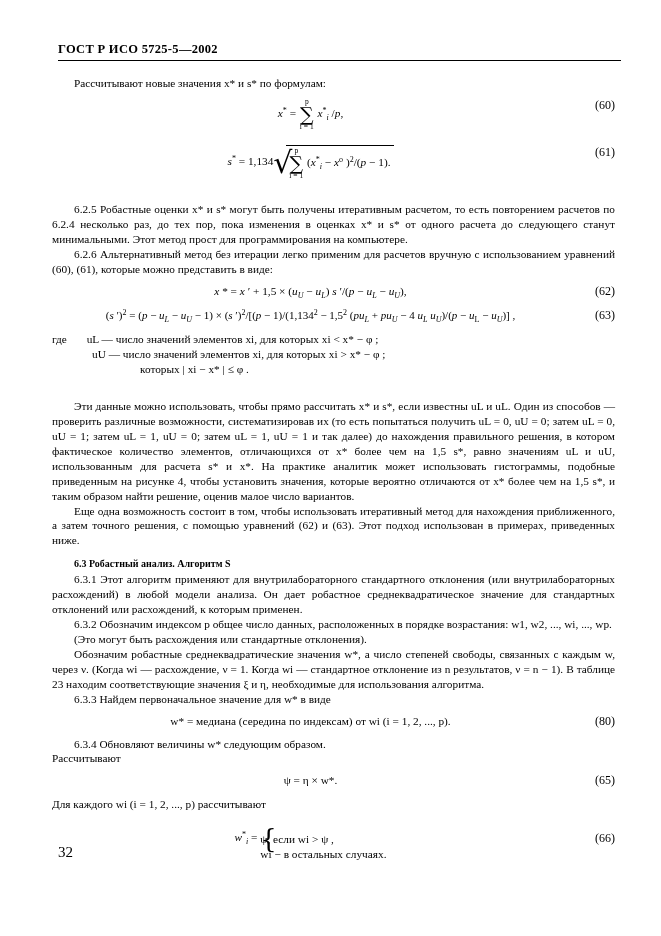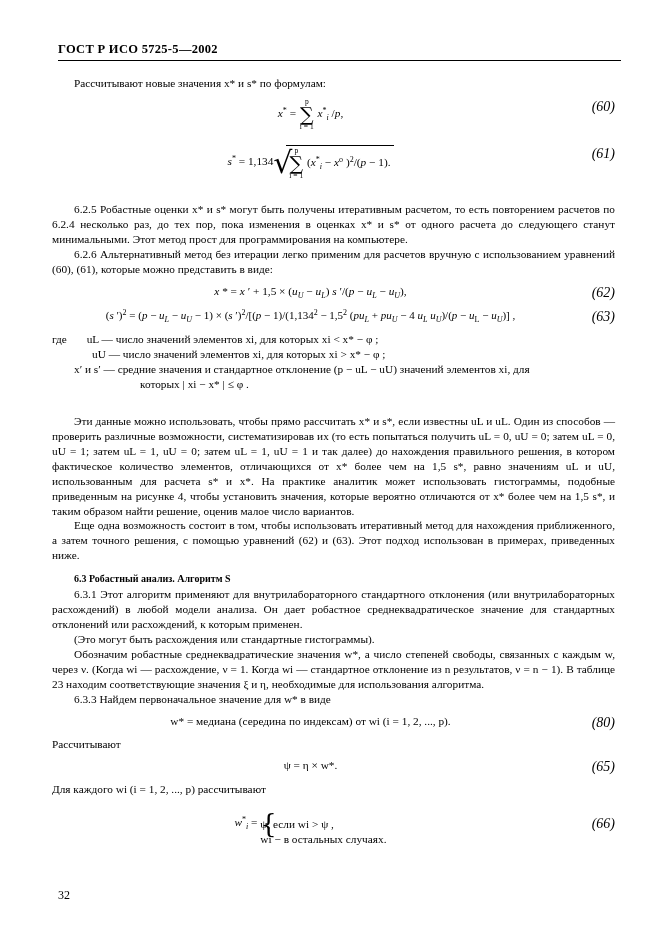--- a/index.html
+++ b/index.html
@@ -62,22 +62,21 @@
     min-height: 16px;
   }
   .eqbody {
     text-align: center;
     padding: 0 46px 0 0;
   }
   .eqnum {
     position: absolute;
     right: 0;
     top: 0;
-    font-size: 14px;
-    font-style: italic;
+    font-size: 12px;
   }
   .eqnum.mid { top: 50%; transform: translateY(-50%); }
 
   i, .it { font-style: italic; }
   .sub {
     font-size: 8px;
     vertical-align: -0.32em;
   }
   .sup {
     font-size: 8px;
@@ -140,22 +139,22 @@
     text-indent: 0;
     padding-left: 22px;
   }
   .hang {
     text-indent: 0;
     padding-left: 88px;
   }
   .pagenum {
     position: absolute;
     left: 58px;
-    top: 888px;
-    font-size: 12px;
+    top: 844px;
+    font-size: 15px;
     font-family: Liberation Serif, serif;
   }
   .cases {
     display: inline-block;
     vertical-align: middle;
     position: relative;
     text-align: left;
   }
   .cases .brace {
     position: absolute;
@@ -212,38 +211,39 @@
         (<span class="it">s</span>&nbsp;′)<span class="sup">2</span>&nbsp;=&nbsp;(<span class="it">p</span>&nbsp;−&nbsp;<span class="it">u</span><span class="sub it">L</span>&nbsp;−&nbsp;<span class="it">u</span><span class="sub it">U</span>&nbsp;−&nbsp;1)&nbsp;×&nbsp;(<span class="it">s</span>&nbsp;′)<span class="sup">2</span>/[(<span class="it">p</span>&nbsp;−&nbsp;1)/(1,134<span class="sup">2</span>&nbsp;−&nbsp;1,5<span class="sup">2</span>&nbsp;(<span class="it">pu</span><span class="sub it">L</span>&nbsp;+&nbsp;<span class="it">pu</span><span class="sub it">U</span>&nbsp;−&nbsp;4&nbsp;<span class="it">u</span><span class="sub it">L</span>&nbsp;<span class="it">u</span><span class="sub it">U</span>)/(<span class="it">p</span>&nbsp;−&nbsp;<span class="it">u</span><span class="sub">L</span>&nbsp;−&nbsp;<span class="it">u</span><span class="sub it">U</span>)]&nbsp;,
       </div>
       <div class="eqnum">(63)</div>
     </div>
 
     <p class="noind">
       <span>где</span>
       &nbsp;&nbsp;&nbsp;&nbsp;&nbsp;&nbsp;<span>uL — число значений элементов xi, для которых xi &lt; x* − φ ;</span>
     </p>
     <p class="indent-def">uU — число значений элементов xi, для которых xi &gt; x* − φ ;</p>
-    <p class="indent-def2">x′ и s′ — средние значения и стандартное отклонение (p − uL − uU) значений элементов xi, для</p>
     <p class="hang">которых | xi − x* | ≤ φ .</p>
 
     <p class="gap">Эти данные можно использовать, чтобы прямо рассчитать x* и s*, если известны uL и uL. Один из способов — проверить различные возможности, систематизировав их (то есть попытаться получить uL = 0, uU = 0; затем uL = 0, uU = 1; затем uL = 1, uU = 0; затем uL = 1, uU = 1 и так далее) до нахождения правильного решения, в котором фактическое количество элементов, отличающихся от x* более чем на 1,5 s*, равно значениям uL и uU, использованным для расчета s* и x*. На практике аналитик может использовать гистограммы, подобные приведенным на рисунке 4, чтобы установить значения, которые вероятно отличаются от x* более чем на 1,5 s*, и таким образом найти решение, оценив малое число вариантов.</p>
     <p>Еще одна возможность состоит в том, чтобы использовать итеративный метод для нахождения приближенного, а затем точного решения, с помощью уравнений (62) и (63). Этот подход использован в примерах, приведенных ниже.</p>
 
     <div class="heading">6.3 Робастный анализ. Алгоритм S</div>
 
     <p>6.3.1 Этот алгоритм применяют для внутрилабораторного стандартного отклонения (или внутрилабораторных расхождений) в любой модели анализа. Он дает робастное среднеквадратическое значение для стандартных отклонений или расхождений, к которым применен.</p>
-    <p>(Это могут быть расхождения или стандартные гистограммы).</p>
+    <p>6.3.2 Обозначим индексом p общее число данных, расположенных в порядке возрастания: w1, w2, ..., wi, ..., wp.</p>
+    <p>(Это могут быть расхождения или стандартные отклонения).</p>
     <p>Обозначим робастные среднеквадратические значения w*, а число степеней свободы, связанных с каждым w, через ν. (Когда wi — расхождение, ν = 1. Когда wi — стандартное отклонение из n результатов, ν = n − 1). В таблице 23 находим соответствующие значения ξ и η, необходимые для использования алгоритма.</p>
     <p>6.3.3 Найдем первоначальное значение для w* в виде</p>
 
     <div class="eqrow">
       <div class="eqbody">w* = медиана (середина по индексам) от wi (i = 1, 2, ..., p).</div>
       <div class="eqnum">(80)</div>
     </div>
 
+    <p>6.3.4 Обновляют величины w* следующим образом.</p>
     <p class="noind">Рассчитывают</p>
 
     <div class="eqrow">
       <div class="eqbody">ψ = η × w*.</div>
       <div class="eqnum">(65)</div>
     </div>
 
     <p class="noind" style="margin-top:8px;">
       <span>Для каждого wi (i = 1, 2, ..., p) рассчитывают</span>
     </p>

